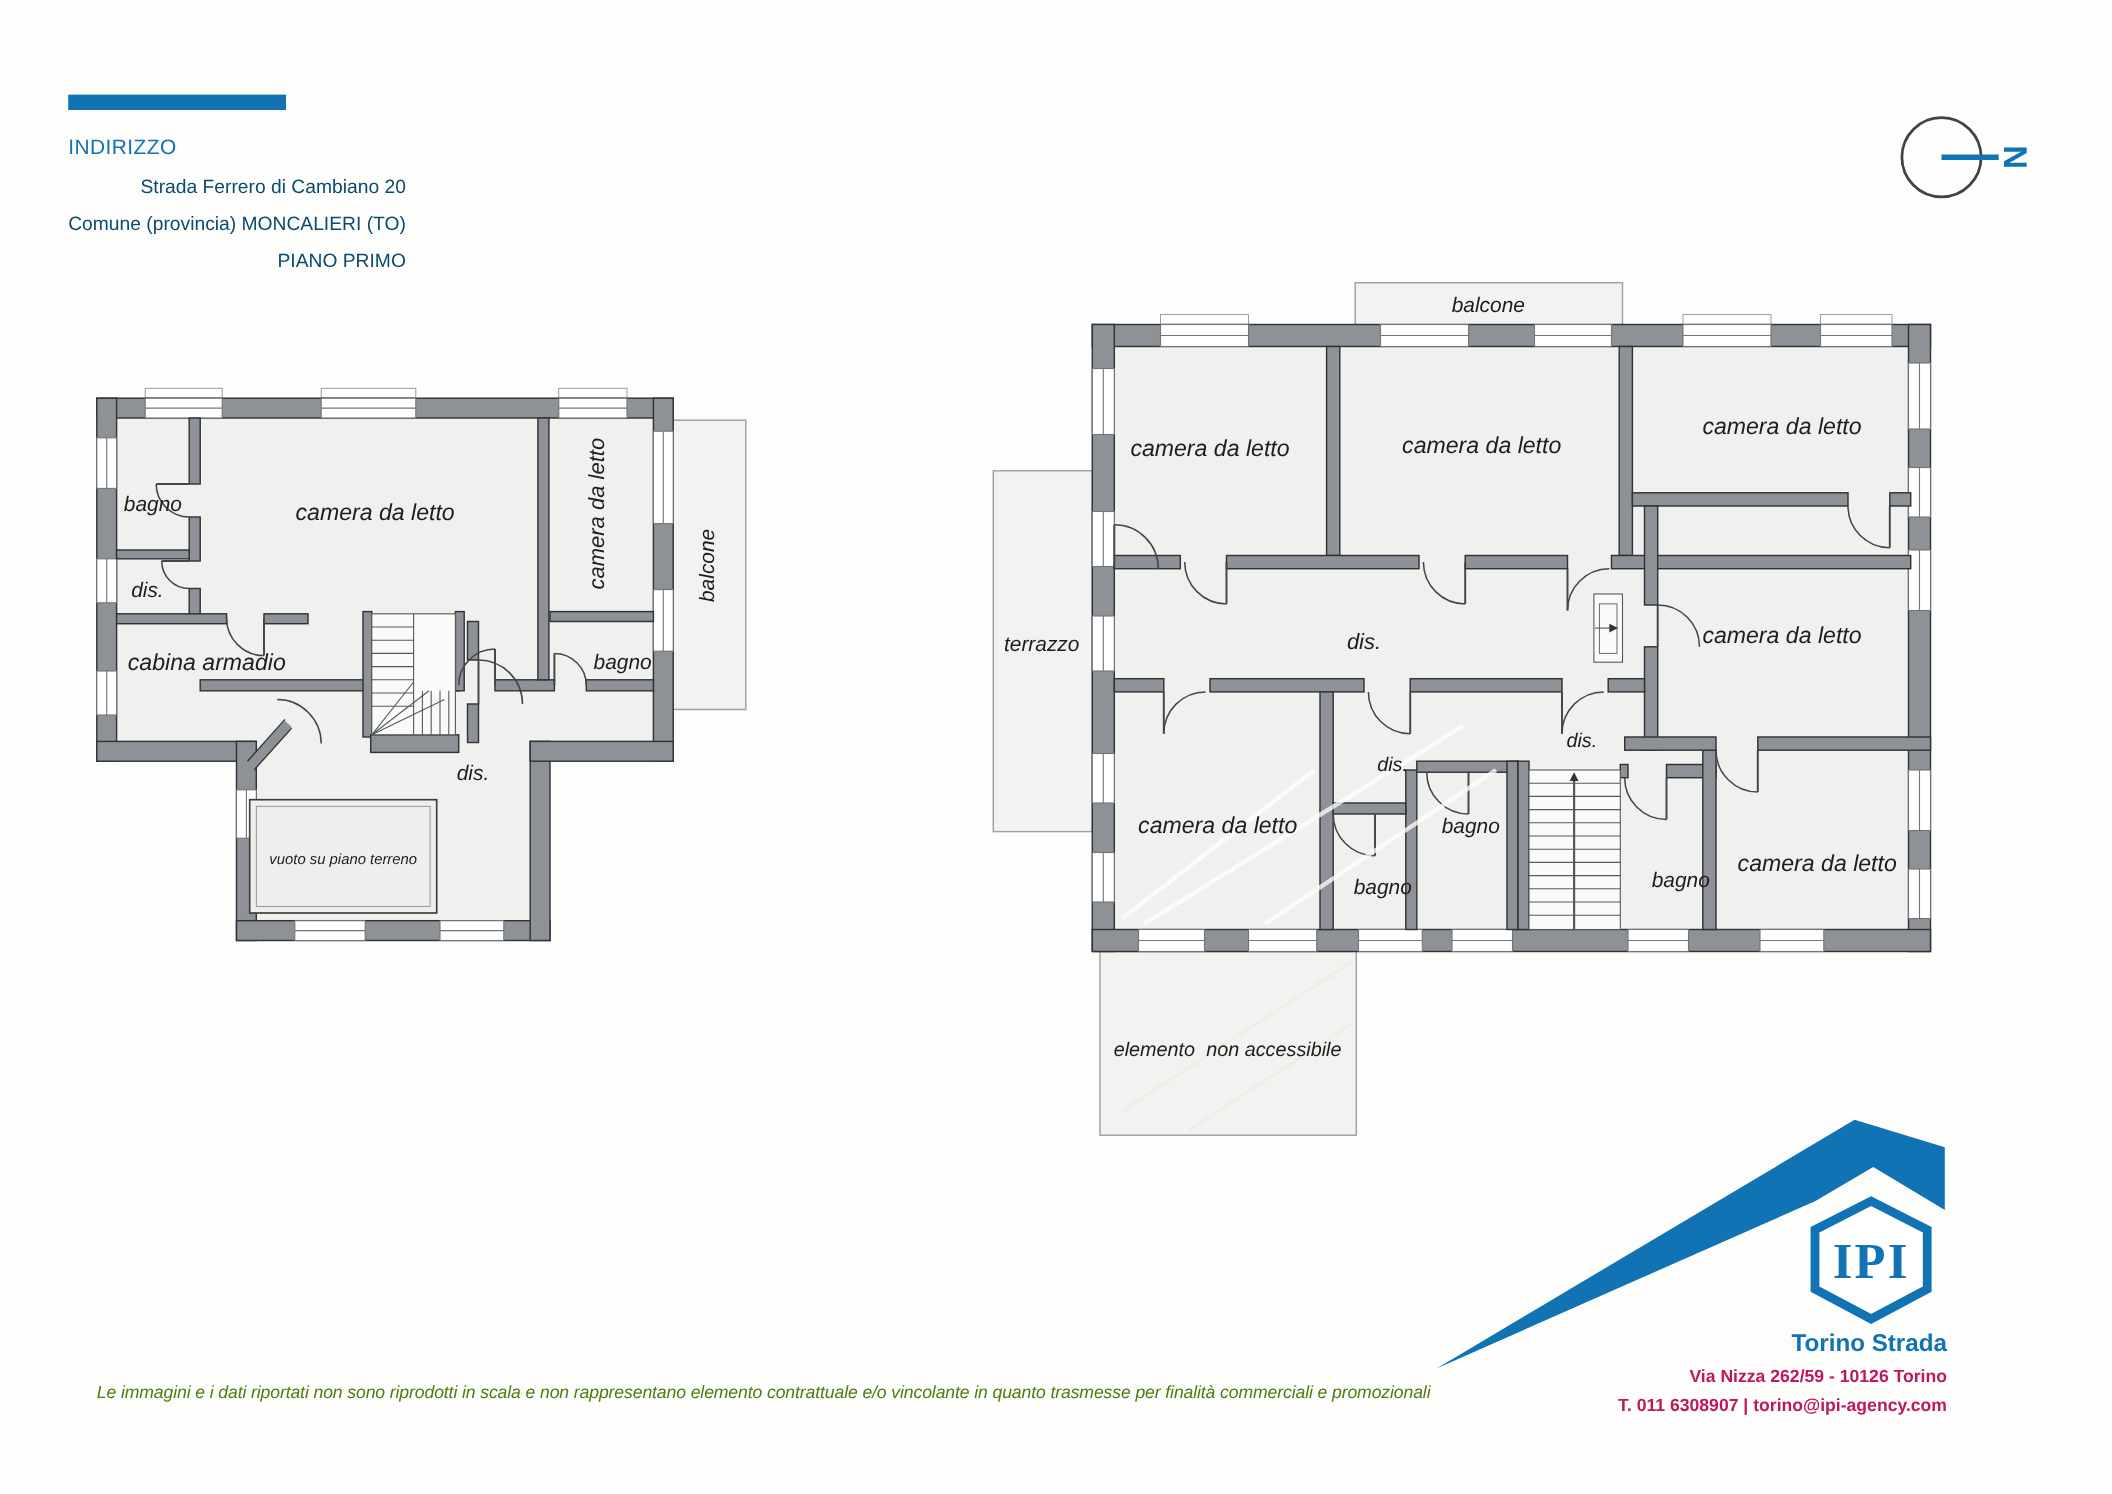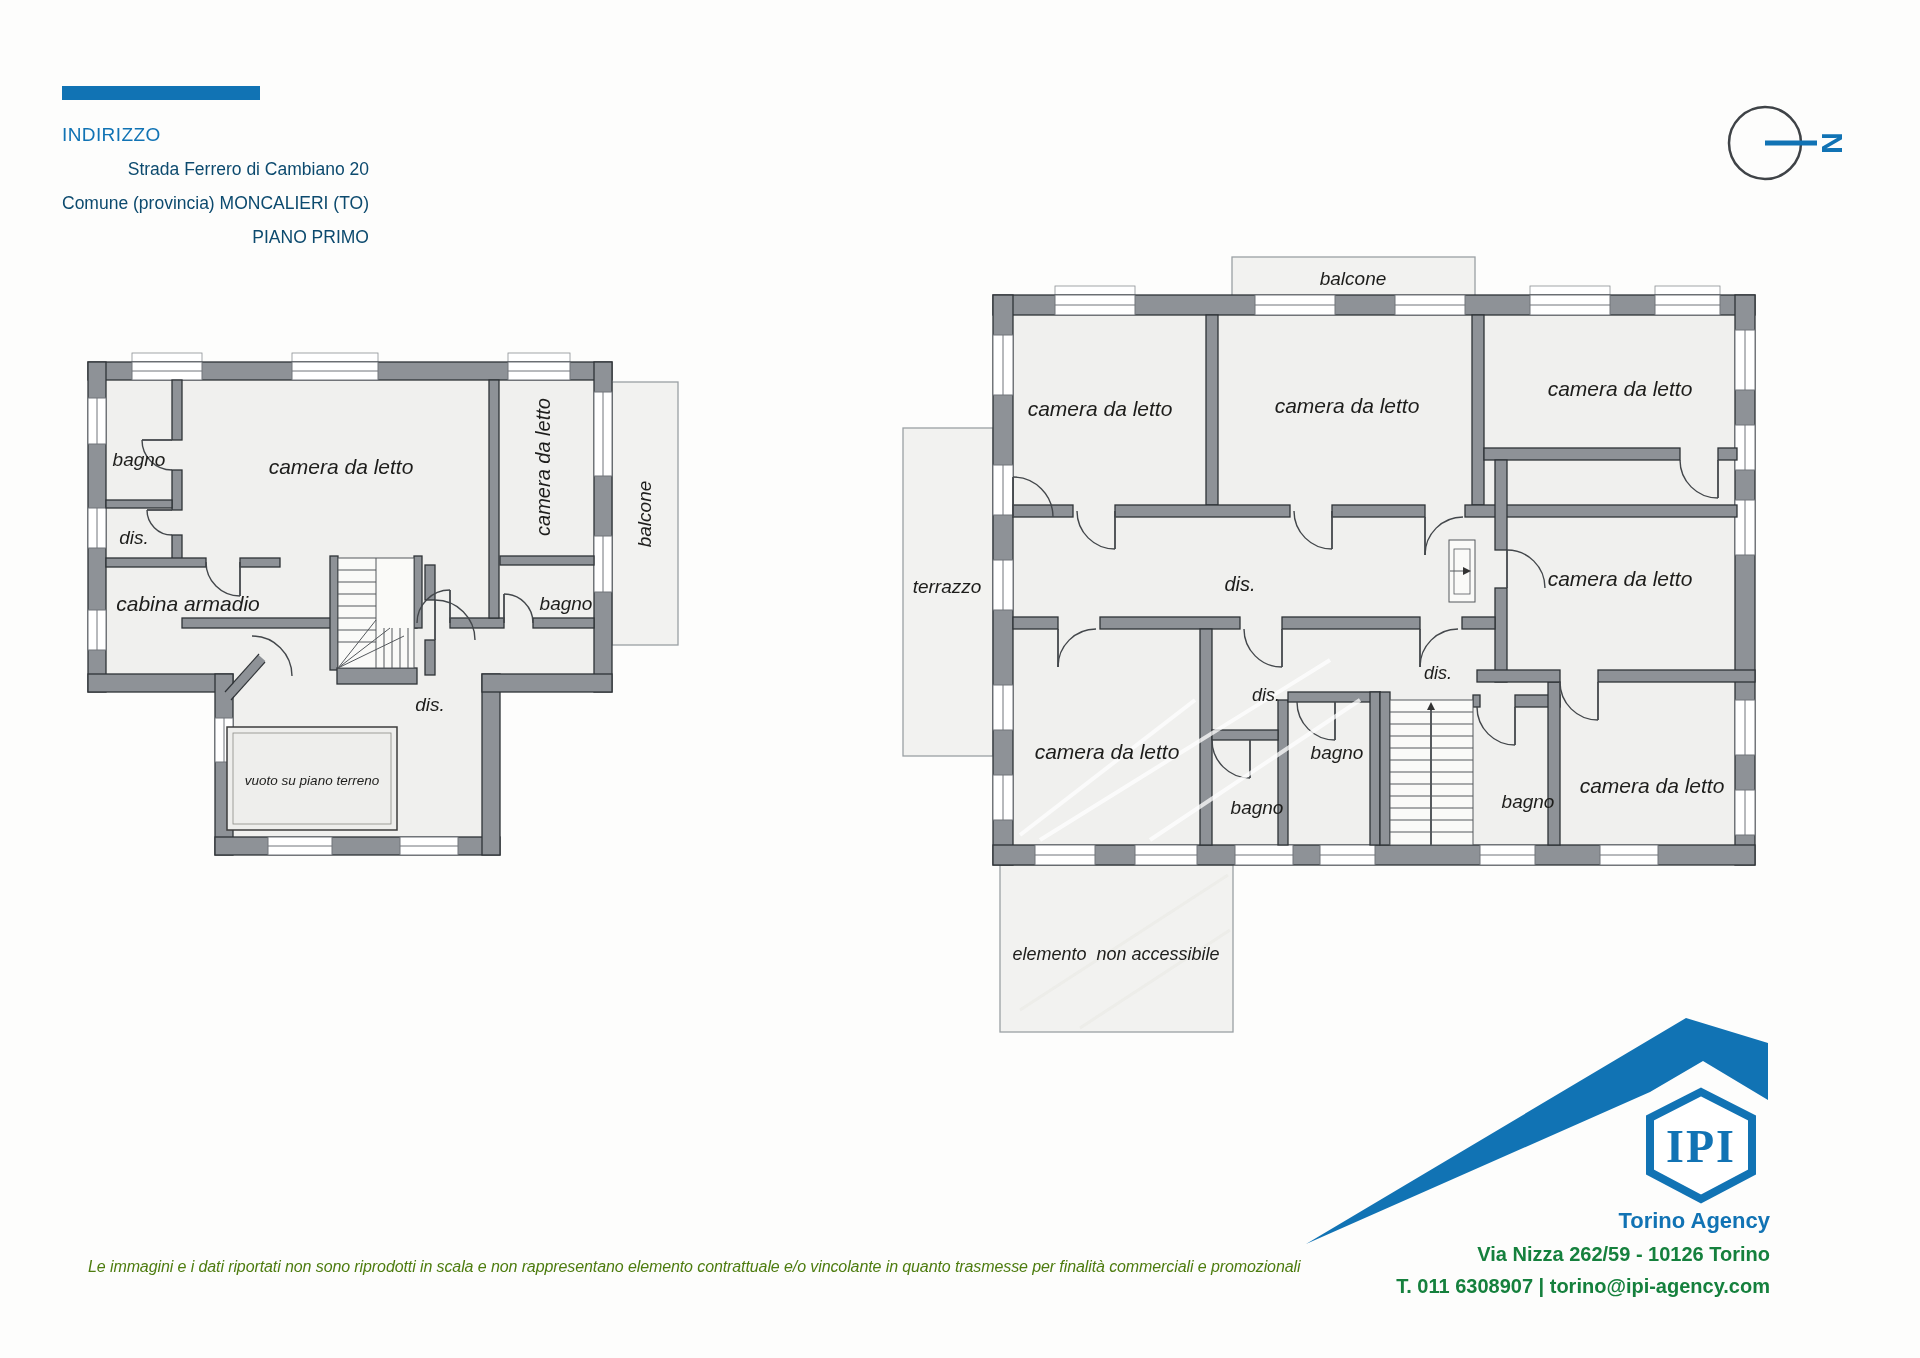--- a/index.html
+++ b/index.html
@@ -33,21 +33,21 @@
   .thin{fill:#fafaf8;stroke:#55595d;stroke-width:1;}
   .tread{stroke:#55595d;stroke-width:1;}
   .inner{fill:#eeeeec;stroke:#3c3c3c;stroke-width:1.5;}
   .inner2{fill:none;stroke:#8a8a86;stroke-width:.8;}
   .wm{stroke:#ffffff;stroke-width:4;opacity:.75;}
   .wm2{stroke:#ebebe7;stroke-width:3;opacity:.8;}
   
   #disclaimer{left:88px;top:1258px;font-size:16px;font-style:italic;color:#4d7c0f;letter-spacing:-.1px;}
   #agency{right:150px;top:1208px;text-align:right;}
   #agency .name{color:#1173b4;font-weight:bold;font-size:22px;}
-  #agency .addr,#agency .contact{color:#15803d;font-weight:bold;font-size:20px;margin-top:9px;}
+  #agency .addr,#agency .contact{color:#be185d;font-weight:bold;font-size:16px;margin-top:9px;}
 </style>
 </head>
 <body>
 
 <svg class="abs" style="left:0;top:0" width="1920" height="1358" viewBox="0 0 1920 1358" xmlns="http://www.w3.org/2000/svg">
 
   <g>
 
     <rect class="outr" x="612" y="382" width="66" height="263"></rect>
 
@@ -350,16 +350,16 @@
 <div class="label sz18" style="left:1438px;top:673px">dis.</div>
 <div class="label sz19" style="left:1257px;top:807px">bagno</div>
 <div class="label sz19" style="left:1337px;top:752px">bagno</div>
 <div class="label sz19" style="left:1528px;top:801px">bagno</div>
 <div class="label sz21" style="left:1652px;top:785px">camera da letto</div>
 <div class="label sz18" style="left:1116px;top:954px">elemento  non accessibile</div>
 
 <div class="abs" id="disclaimer">Le immagini e i dati riportati non sono riprodotti in scala e non rappresentano elemento contrattuale e/o vincolante in quanto trasmesse per finalità commerciali e promozionali</div>
 
 <div class="abs" id="agency">
-  <div class="name">Torino Agency</div>
+  <div class="name">Torino Strada</div>
   <div class="addr">Via Nizza 262/59 - 10126 Torino</div>
   <div class="contact">T. 011 6308907 | torino@ipi-agency.com</div>
 </div>
 
 </body></html>

